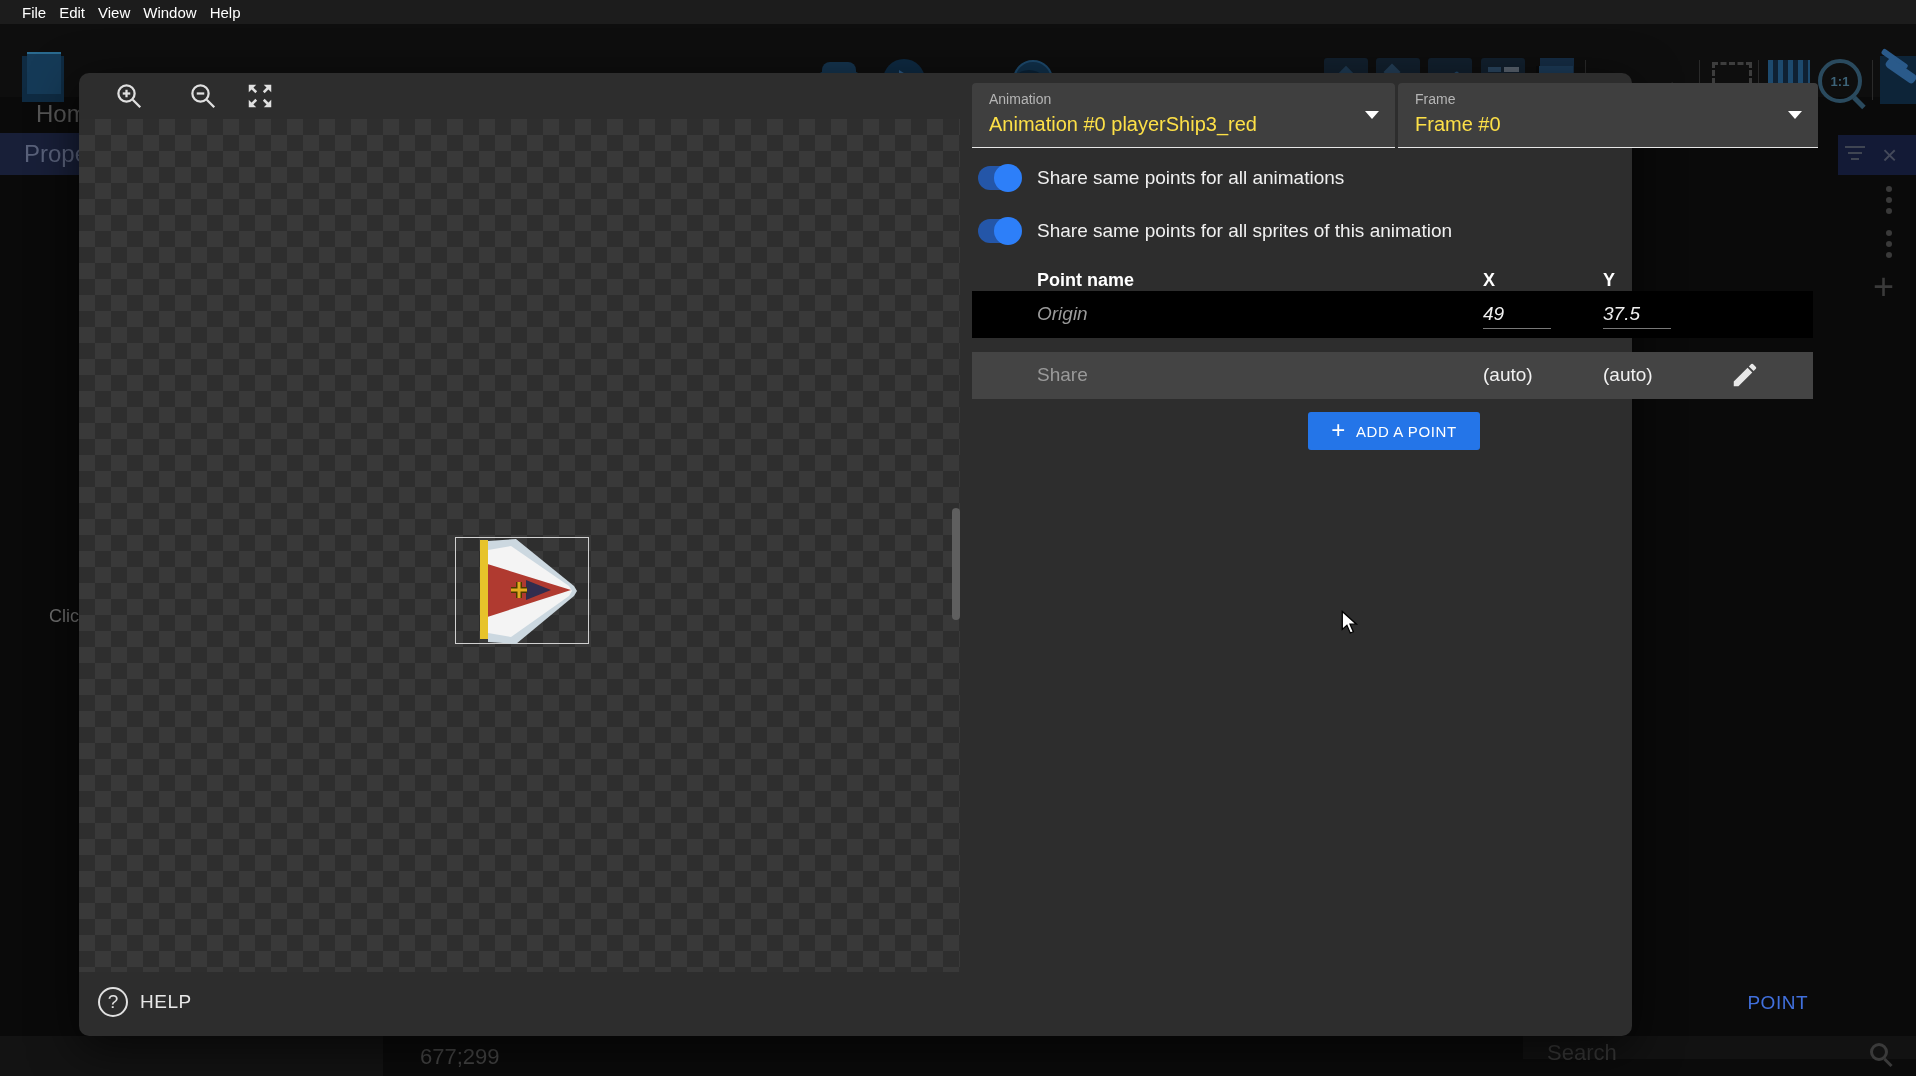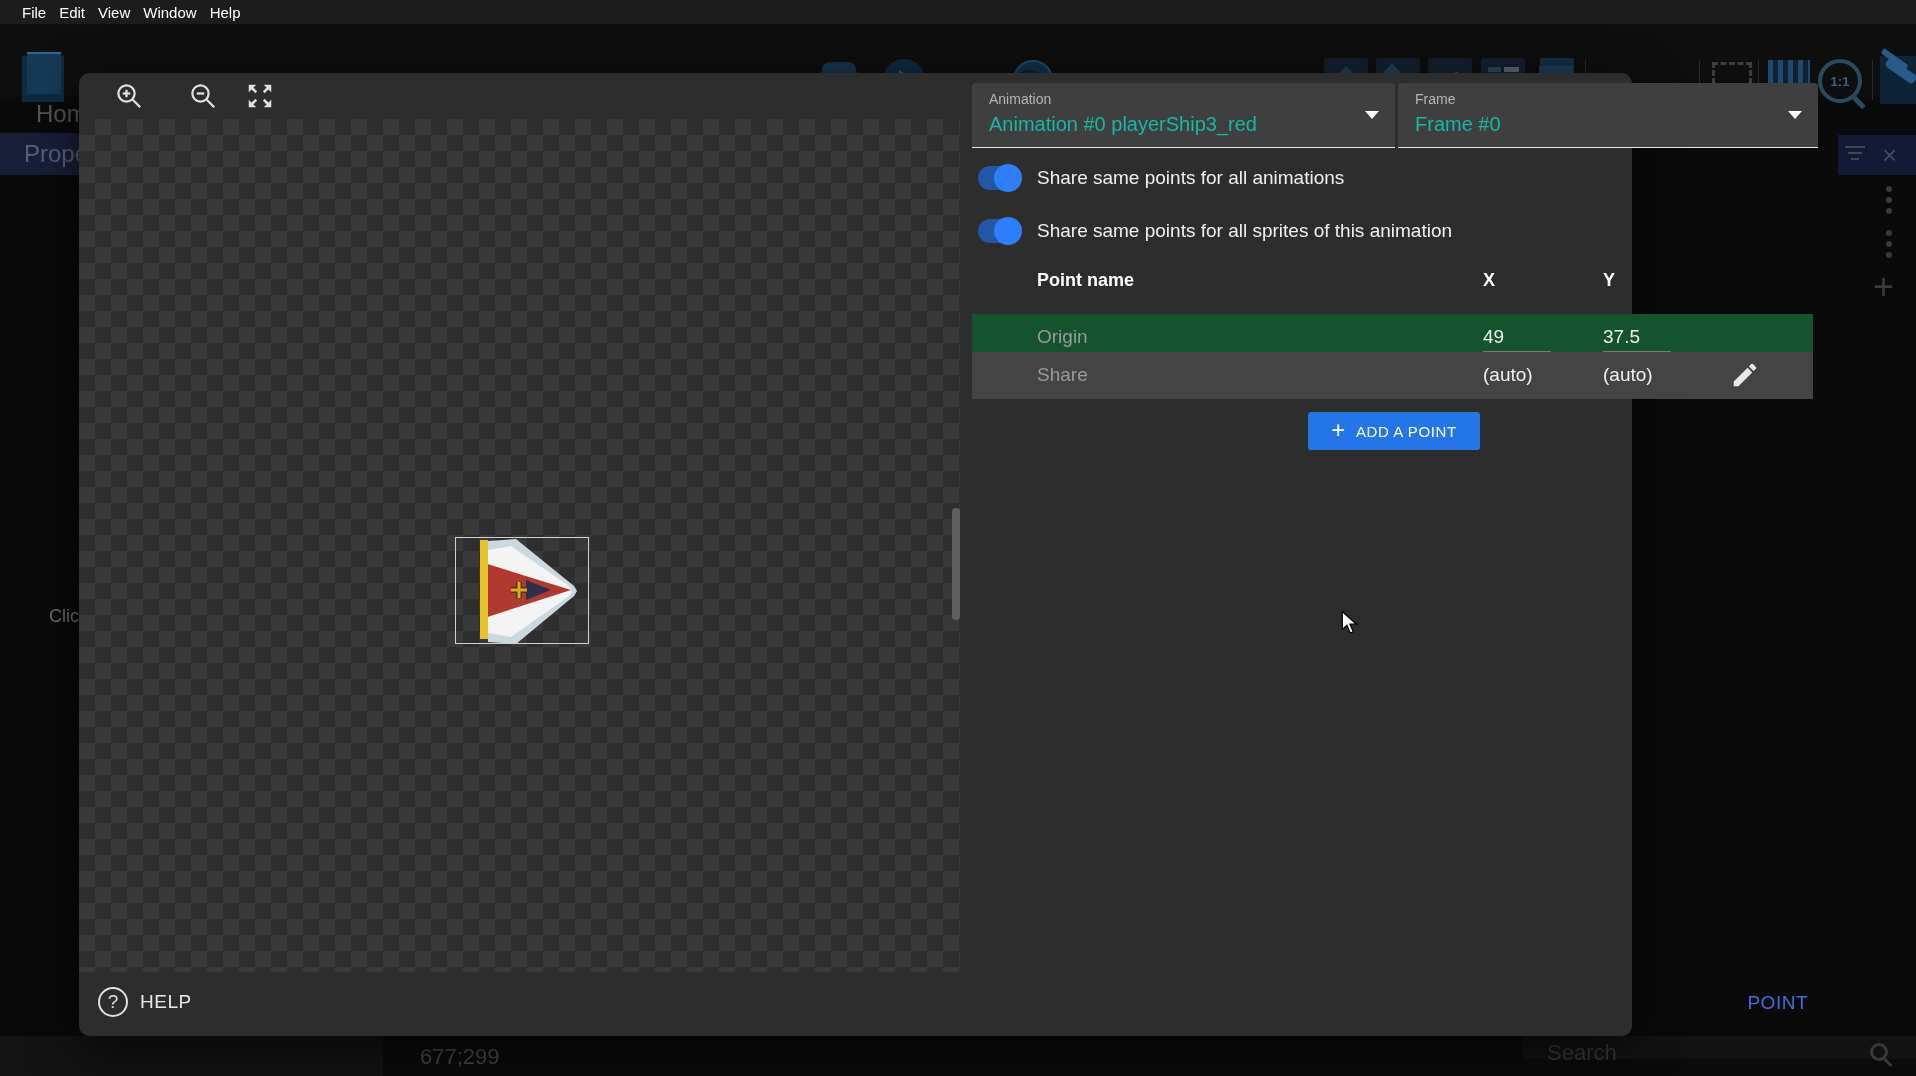--- a/index.html
+++ b/index.html
@@ -90,21 +90,21 @@
       background:repeating-conic-gradient(#393939 0% 25%, #2e2e2e 0% 50%); background-size:32px 32px; }
   #scroll-thumb { left:873px; top:389px; width:8px; height:112px; background:#5f5f5f; border-radius:4px; position:absolute; }
 
   
   #sprite-box { left:376px; top:418px; width:134px; height:107px; position:absolute; border:1px solid #d0d0d0; }
 
   
   .select-box { position:absolute; top:10px; height:65px; background:#3f3f3f; border-bottom:1px solid #e6e6e6;
       border-radius:4px 4px 0 0; cursor:pointer; }
   .select-box .lbl { position:absolute; left:17px; top:8px; font-size:14px; color:#b5b5b5; }
-  .select-box .val { position:absolute; left:17px; top:30px; font-size:20px; color:#14b8a6; white-space:nowrap; }
+  .select-box .val { position:absolute; left:17px; top:30px; font-size:20px; color:#fde047; white-space:nowrap; }
   .caret { position:absolute; right:16px; top:28px; width:0; height:0;
       border-left:7px solid transparent; border-right:7px solid transparent; border-top:8px solid #ffffff; }
   #animation-select { left:893px; width:423px; }
   #frame-select { left:1319px; width:420px; }
 
   .toggle-row { position:absolute; left:899px; height:26px; display:flex; align-items:center; gap:17px; }
   .switch { width:42px; height:24px; border-radius:12px; background:#2456a8; position:relative; cursor:pointer; flex:0 0 auto; }
   .switch:after { content:""; position:absolute; right:-2px; top:-2px; width:28px; height:28px; border-radius:50%; background:#2d7ff9; }
   .toggle-row .tlabel { color:#f0f0f0; font-size:19px; white-space:nowrap; }
 
@@ -275,21 +275,21 @@
     <div class="toggle-row" style="top:145px;text-align:center;">
       <div class="switch"></div>
       <span class="tlabel">Share same points for all sprites of this animation</span>
     </div>
 
     <div id="points-table">
       <span class="th" style="left:65px;">Point name</span>
       <span class="th" style="left:511px;">X</span>
       <span class="th" style="left:631px;">Y</span>
 
-      <div class="trow" style="top:44px; background:#14532d;">
+      <div class="trow" style="top:21px; background:#000000;font-style:italic;">
         <span class="cell pname">Origin</span>
         <span class="cell px"><span class="val-underline">49</span></span>
         <span class="cell py"><span class="val-underline">37.5</span></span>
       </div>
       <div class="trow" style="top:82px; background:#444444;">
         <span class="cell pname">Share</span>
         <span class="cell px">(auto)</span>
         <span class="cell py">(auto)</span>
         <div class="edit-btn">
           <svg viewBox="0 0 24 24" fill="#e8e8e8">

